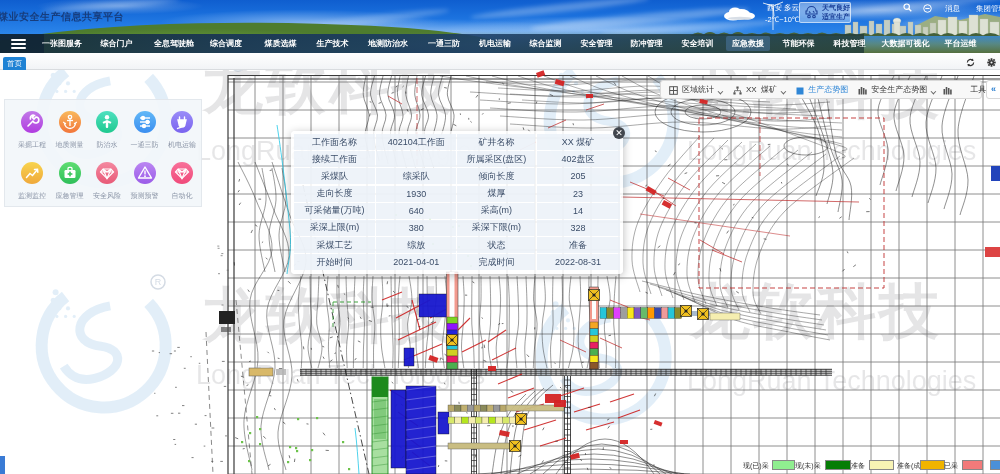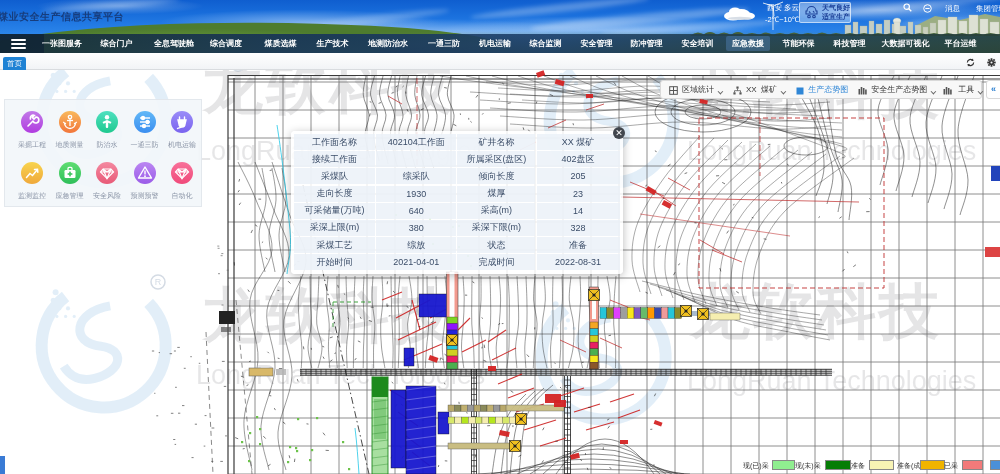--- a/index.html
+++ b/index.html
@@ -21,21 +21,21 @@
   background:radial-gradient(58% 100% at 42% 100%, #7fae49 0 48%, #699a3c 68%, #4e7c2e 92%);
   border-radius:48% 52% 0 0 / 85% 55% 0 0; transform:rotate(-1deg); }
 #grass2 { position:absolute; left:380px; top:31px; width:640px; height:22px;
   background:linear-gradient(180deg, rgba(110,140,90,0) 0, rgba(100,130,84,.7) 60%, #55703f 100%); }
 .wisp { position:absolute; border-radius:50%; filter:blur(2px); background:rgba(255,255,255,.5); }
 #title { position:absolute; left:-2px; top:10px; font-size:10px; font-weight:bold; color:#173d7d; letter-spacing:0.5px; }
 .bannertxt { position:absolute; color:#fff; font-size:7.5px; white-space:nowrap;padding-left:12px; }
 #badge { position:absolute; left:799px; top:2px; width:52px; height:21px; background:rgba(225,238,252,.42);
   border:1px solid rgba(255,255,255,.55); border-radius:2px; display:flex; align-items:center; }
 #badge .btxt { color:#1d4299; font-size:7px; font-weight:bold; line-height:8.5px; }
-#navbar { position:absolute; left:0; top:34px; width:1000px; height:19px;
+#navbar { position:absolute; left:0; top:34px; width:864px; height:19px;
   background:linear-gradient(90deg, rgba(24,48,54,.93) 0%, rgba(22,50,88,.9) 28%, rgba(26,60,104,.86) 55%, rgba(34,62,74,.88) 76%, rgba(38,64,58,.9) 100%);padding-left:35px; }
 #navbar .ham { position:absolute; left:0; top:0; width:44px; height:19px; background:rgba(8,24,52,.5); }
 #navbar .ham div { position:absolute; left:11px; width:15px; height:1.6px; background:#fff; border-radius:1px; }
 .navitem { position:absolute; top:0; height:19px; line-height:19px; color:#fff; font-size:8px; font-weight:bold; transform:translateX(-50%); white-space:nowrap; }
 
 
 #tabs { position:absolute; left:0; top:53px; width:1000px; height:17px; background:linear-gradient(180deg,#ffffff,#f2f4f6); border-bottom:1px solid #d9dcdf; }
 #hometab { position:absolute; left:3px; top:4px; width:23px; height:13px; background:#1e82d4; color:#fff; font-size:7.5px; text-align:center; line-height:13px; border-radius:2px 2px 0 0; }
 
 
@@ -1164,21 +1164,21 @@
         </div>
 <div class="it" style="margin-left:9px">
           <svg width="9" height="9" viewBox="0 0 9 9">
             <g fill="#555">
               <rect x="0.5" y="3" width="1.6" height="5.5"></rect>
               <rect x="2.7" y="1" width="1.6" height="7.5"></rect>
               <rect x="4.9" y="2" width="1.6" height="6.5"></rect>
               <rect x="7.1" y="3.5" width="1.6" height="5"></rect>
             </g>
           </svg>
-          <span style="margin-left:4px">工具</span>
+          <span style="margin-left:16px">工具</span>
           <span class="caret"></span>
         </div>
       </div>
     <div id="toolbox2">«</div>
     <div id="popup">
         <div class="grid">
           <div class="c">工作面名称</div>
           <div class="c">402104工作面</div>
           <div class="c">矿井名称</div>
           <div class="c">XX 煤矿</div>

